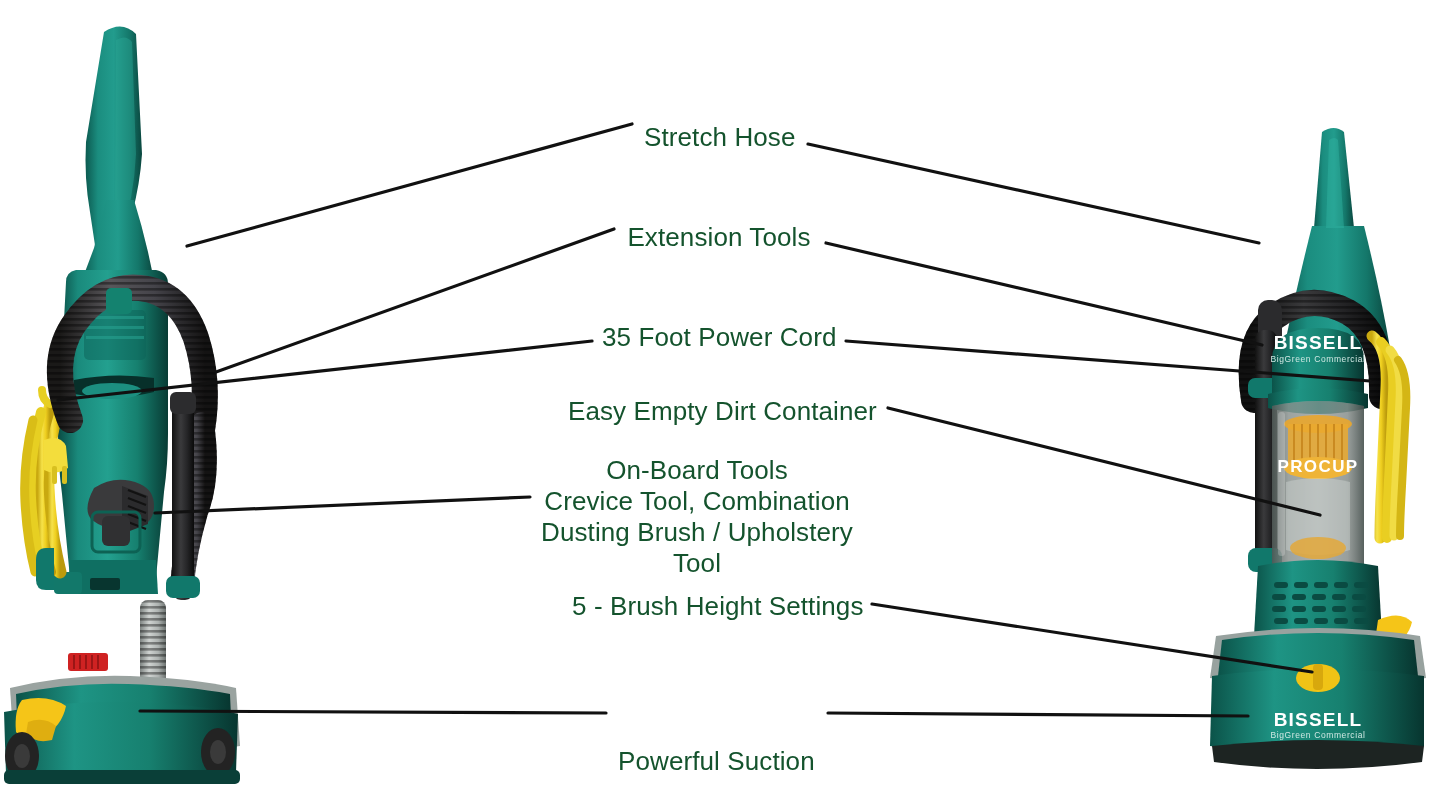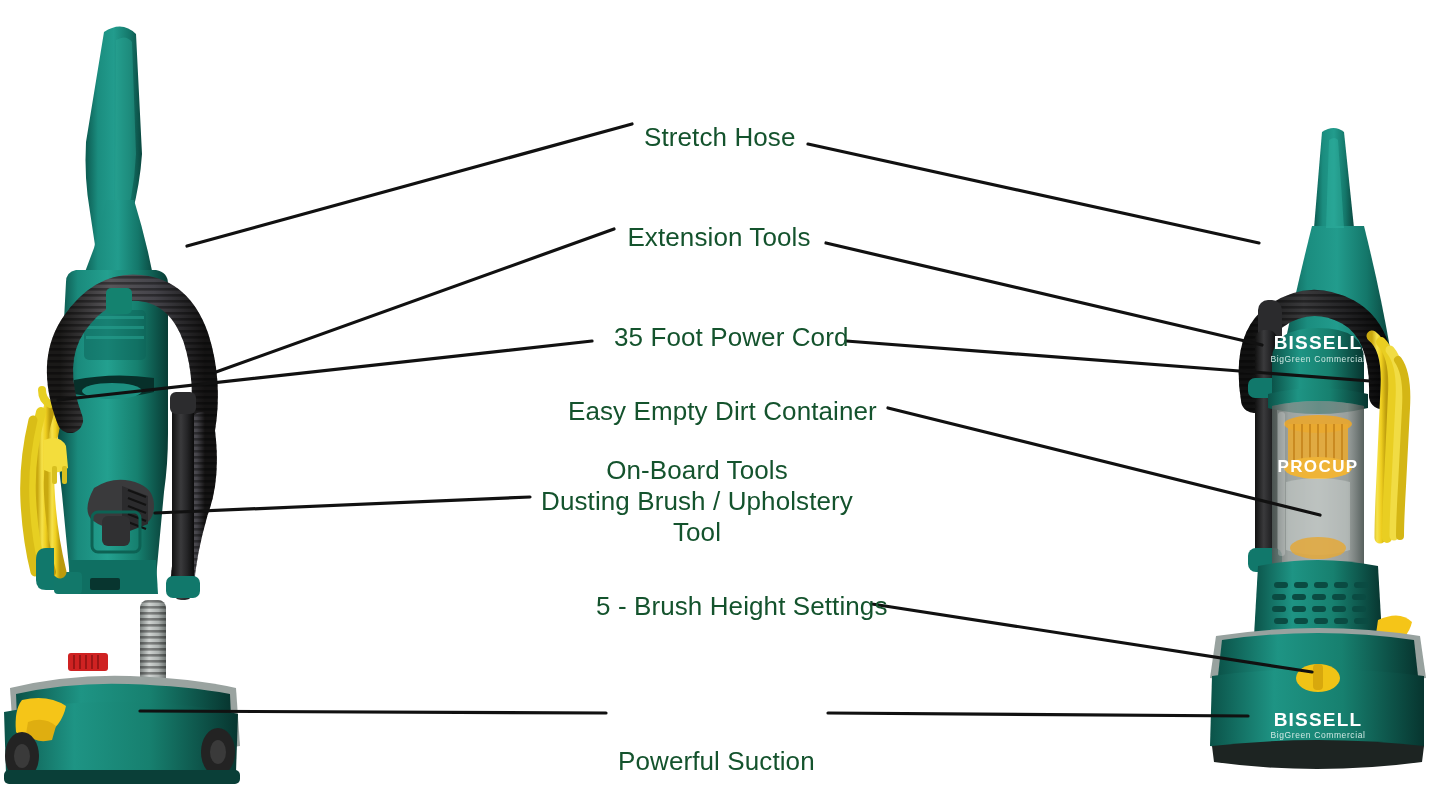--- a/index.html
+++ b/index.html
@@ -334,34 +334,35 @@
   </svg>
 
   <div class="callout" style="left:644px; top:122px; width:150px;">
     <span class="cl-line">Stretch Hose</span>
   </div>
 
   <div class="callout" style="left:625px; top:222px; width:188px;">
     <span class="cl-line">Extension Tools</span>
   </div>
 
-  <div class="callout" style="left:602px; top:322px; width:232px;margin-left:12px;">
+  <div class="callout" style="left:602px; top:322px; width:232px;">
     <span class="cl-line">35 Foot Power Cord</span>
   </div>
 
   <div class="callout" style="left:568px; top:396px; width:308px;">
     <span class="cl-line">Easy Empty Dirt Container</span>
   </div>
 
   <div class="callout multi" style="left:516px; top:455px; width:362px;">
     <span class="cl-line">On-Board Tools</span>
+    <span class="cl-line">Crevice Tool, Combination</span>
     <span class="cl-line">Dusting Brush / Upholstery Tool</span>
   </div>
 
-  <div class="callout" style="left:596px; top:591px; width:288px;text-align:center;">
+  <div class="callout" style="left:572px; top:591px; width:288px;text-align:center;">
     <span class="cl-line">5 - Brush Height Settings</span>
   </div>
 
   <div class="callout" style="left:618px; top:698px; width:196px;margin-top:48px;">
     <span class="cl-line">Powerful Suction</span>
   </div>
 
 </div>
 
 </body></html>

